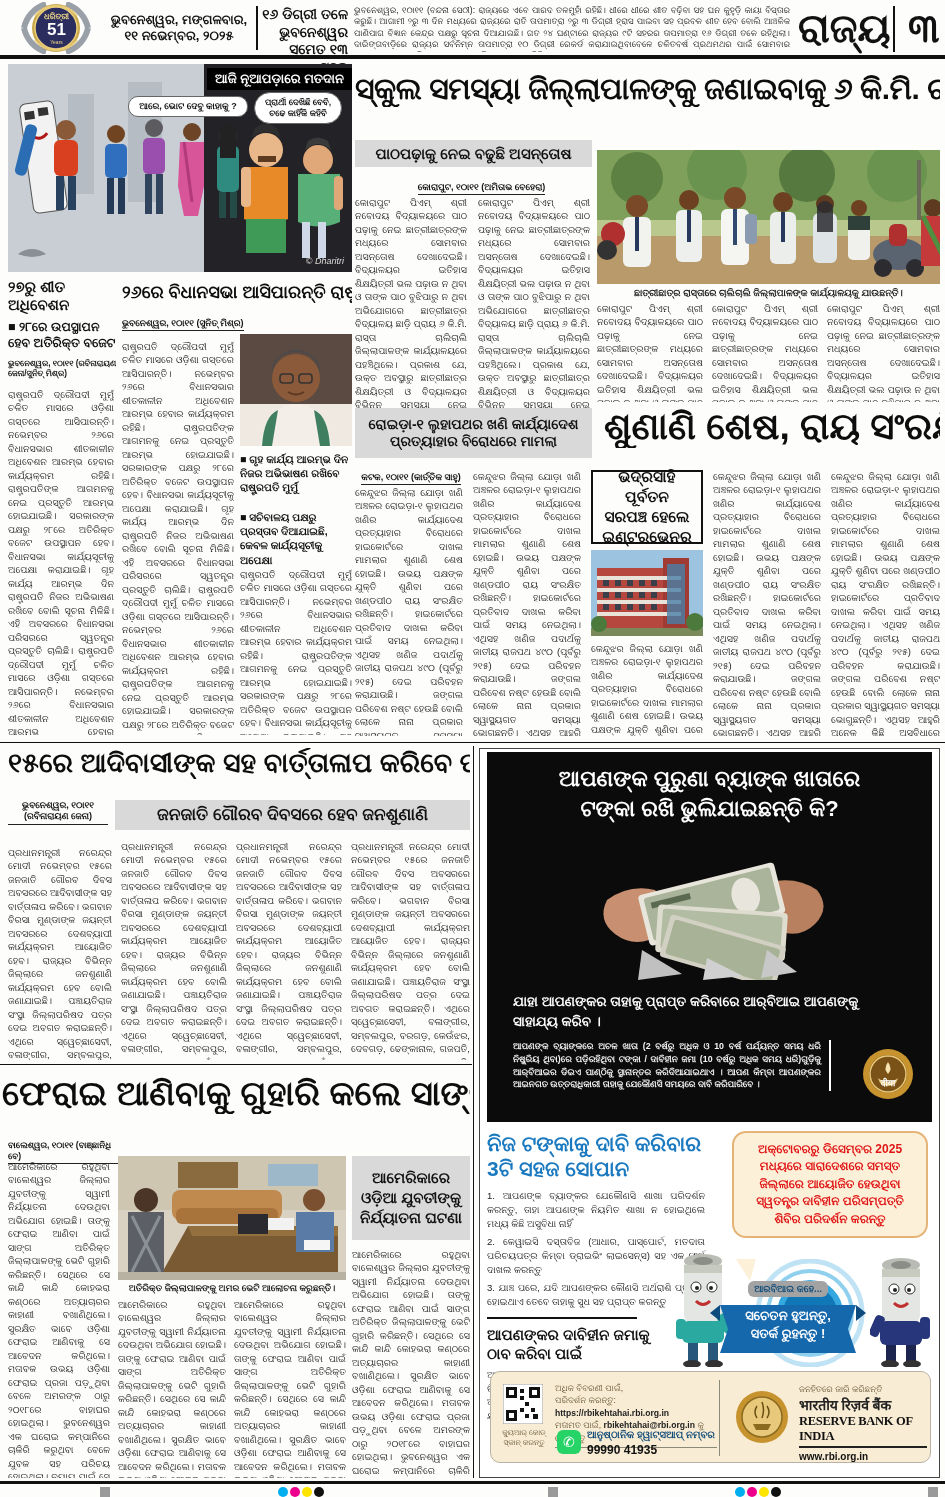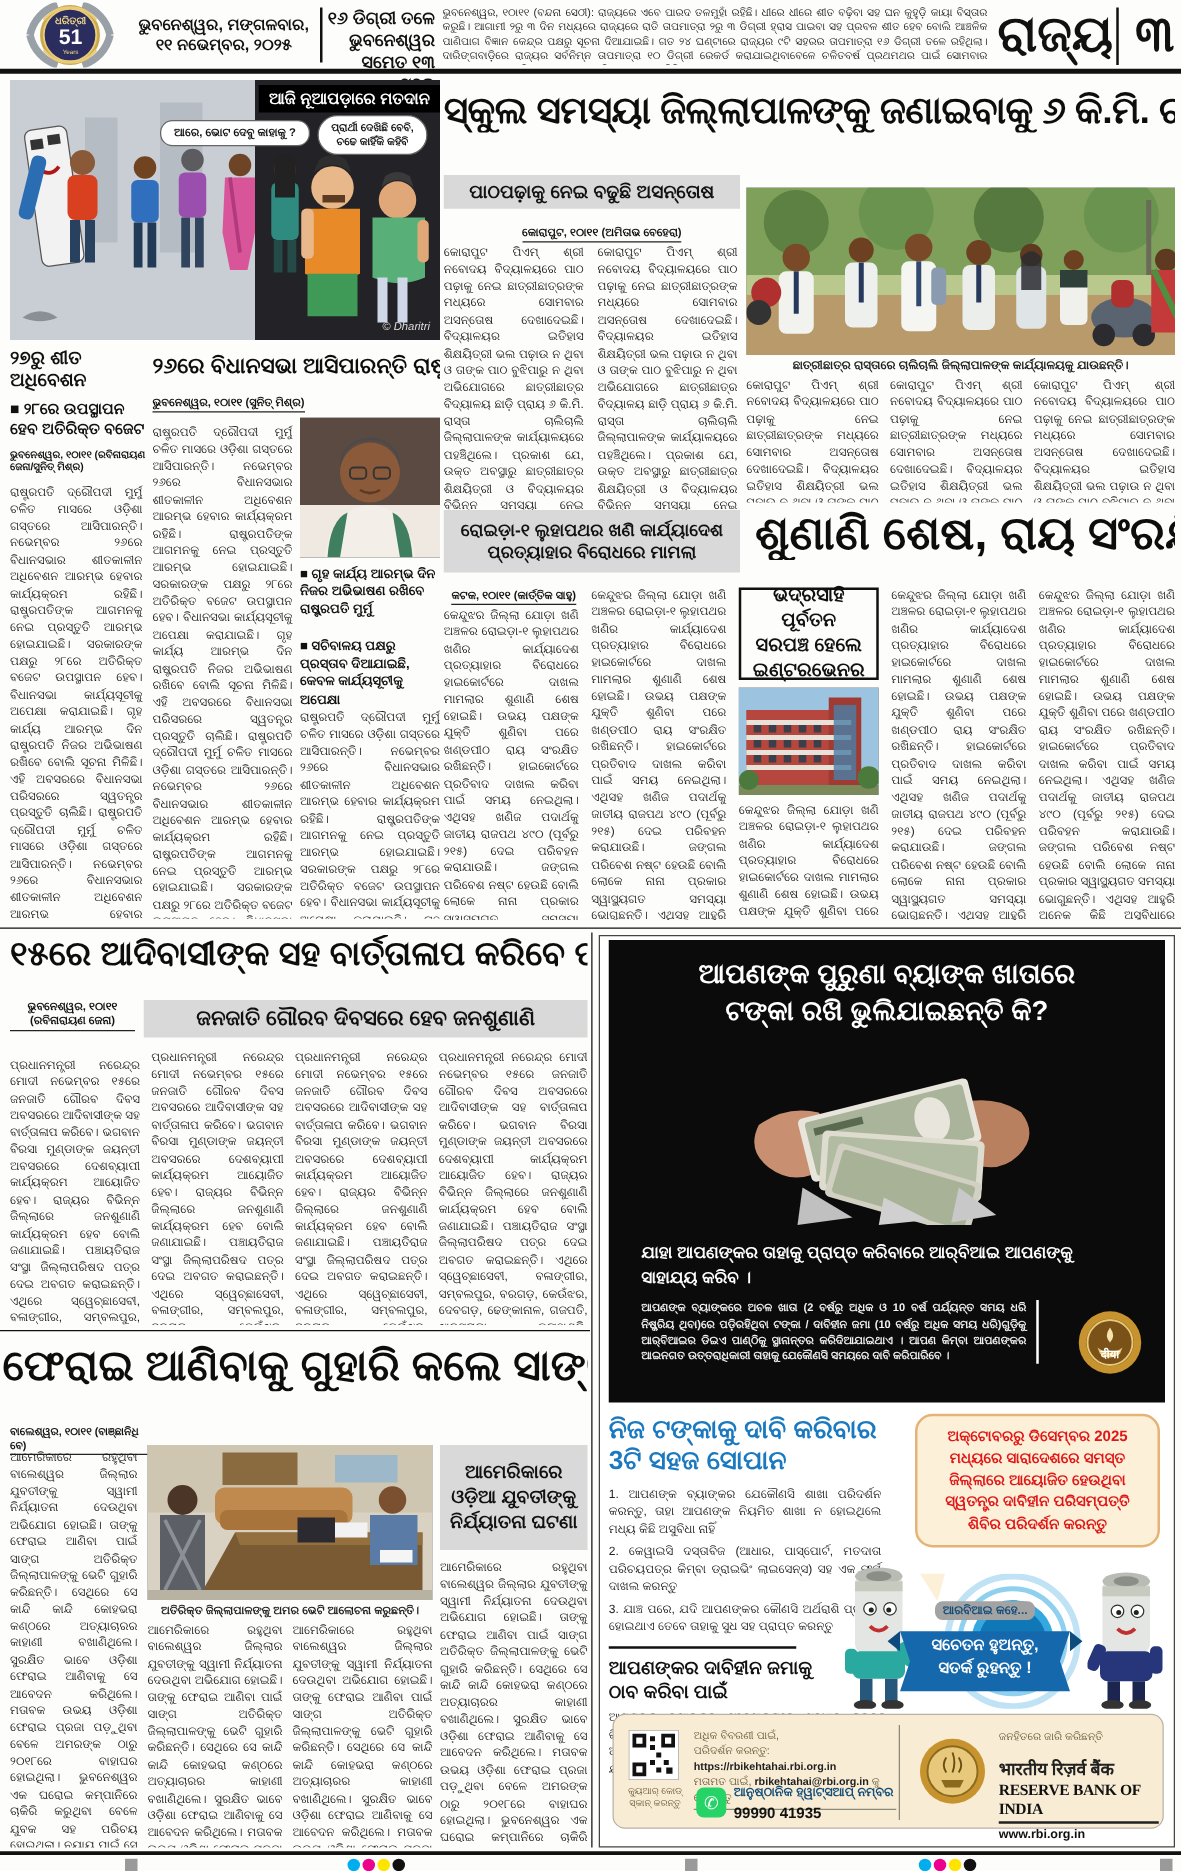--- a/index.html
+++ b/index.html
@@ -520,21 +520,21 @@
         <svg width="54" height="54" viewBox="0 0 54 54">
           <circle cx="27" cy="27" r="26" fill="#c7932f"></circle>
           <circle cx="27" cy="27" r="20" fill="#e8c87a"></circle>
           <circle cx="27" cy="27" r="20" fill="none" stroke="#8a6a1f" stroke-width="1.5"></circle>
           <path d="M27 12 q3 8 0 16 M22 16 q-4 6 0 12 M32 16 q4 6 0 12" stroke="#6a4f12" stroke-width="1.5" fill="none"></path>
           <path d="M18 34 h18 l-3 6 h-12 z" fill="#8a6a1f"></path>
         </svg>
       </div>
       <div style="position:absolute;left:308px;top:12px;width:128px">
         <div style="font-size:8.6px;color:#6a5a3a">ଜନହିତରେ ଜାରି କରିଛନ୍ତି</div>
-        <div class="bold" style="font-size:14px;font-family:'Liberation Serif','DejaVu Serif',serif;color:#222;margin-top:10px">भारतीय रिज़र्व बैंक</div>
+        <div class="bold" style="font-size:14px;font-family:'Liberation Serif','DejaVu Serif',serif;color:#222;margin-top:0">भारतीय रिज़र्व बैंक</div>
         <div class="bold" style="font-size:12.5px;font-family:'Liberation Serif','DejaVu Serif',serif;border-bottom:2px solid #222;padding-bottom:2px;letter-spacing:-0.3px">RESERVE BANK OF INDIA</div>
         <div class="bold" style="font-size:10px;margin-top:3px">www.rbi.org.in</div>
       </div>
     </div>
   </div>
 
   <div class="abs rule" style="left:0;top:1481px;width:945px;height:3px"></div>
   <div class="abs" style="left:0;top:1487px;width:945px;height:10px">
     <div style="position:absolute;left:100px;top:0;width:10px;height:10px;background:#9a9a9a"></div>
     <div style="position:absolute;left:278px;top:0;display:flex;gap:2px">

